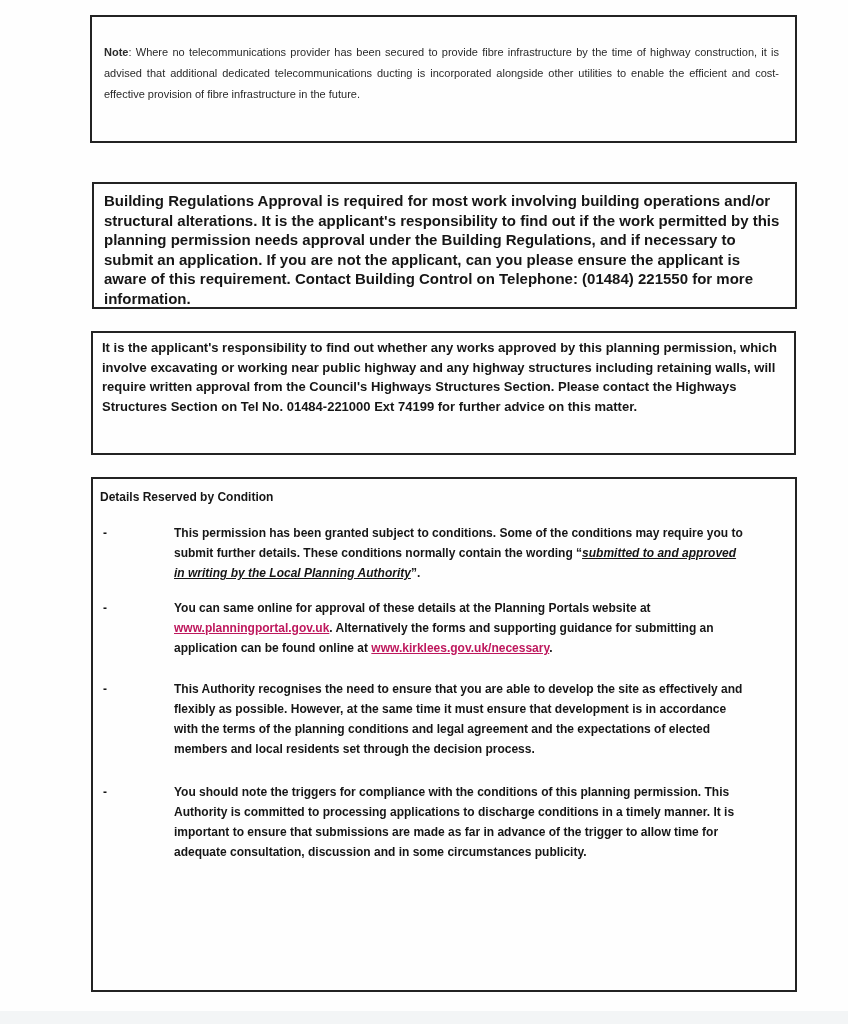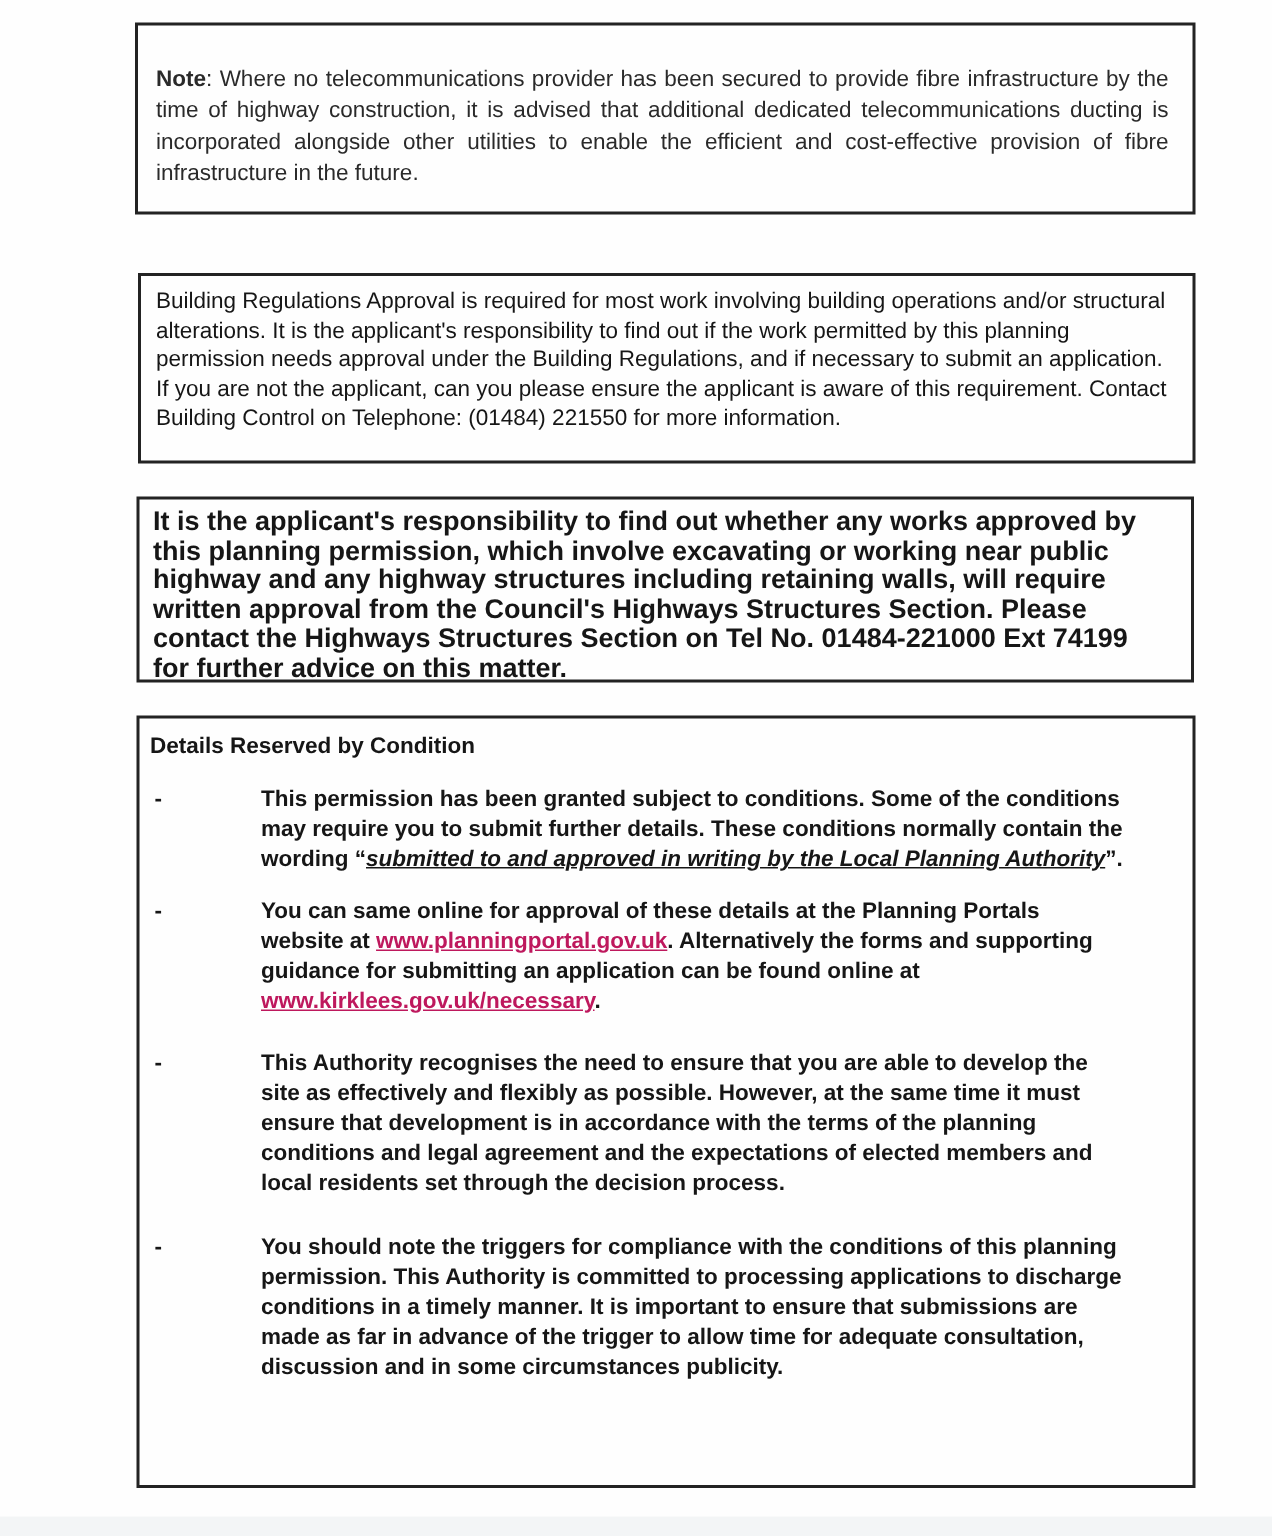--- a/index.html
+++ b/index.html
@@ -15,50 +15,50 @@
   .box {
     position: absolute;
     border: 2px solid #232323;
     background: #fefefe;
     box-sizing: border-box;
   }
   #note-box {
     left: 90px; top: 15px;
     width: 707px; height: 128px;
     padding: 25px 16px 0 12px;
-    font-size: 15px;
+    font-size: 11px;
     line-height: 21px;
     text-align: justify;
     font-weight: normal;
     color: #2a2a2a;
   }
   #note-box .lead { font-weight: bold; }
   #building-regs-box {
     left: 92px; top: 182px;
     width: 705px; height: 127px;
     padding: 7px 14px 0 10px;
     font-size: 15px;
-    font-weight: normal;
+    font-weight: bold;
     line-height: 19.5px;
     color: #161616;
   }
   #highways-box {
     left: 91px; top: 331px;
     width: 705px; height: 124px;
     padding: 5px 14px 0 9px;
-    font-size: 18px;
+    font-size: 13px;
     font-weight: bold;
     line-height: 19.5px;
     color: #161616;
   }
   #details-box {
     left: 91px; top: 477px;
     width: 706px; height: 515px;
     padding: 8px 12px 0 7px;
-    font-size: 15px;
+    font-size: 12px;
     font-weight: bold;
     line-height: 20px;
     color: #161616;
   }
   .heading { line-height: 21px; }
   .bullet-row { display: flex; align-items: flex-start; }
   .bullet-row.first { margin-top: 15px; }
   .bullet-row.mid   { margin-top: 15px; }
   .bullet-row.third { margin-top: 21px; }
   .bullet-row.last  { margin-top: 23px; }

